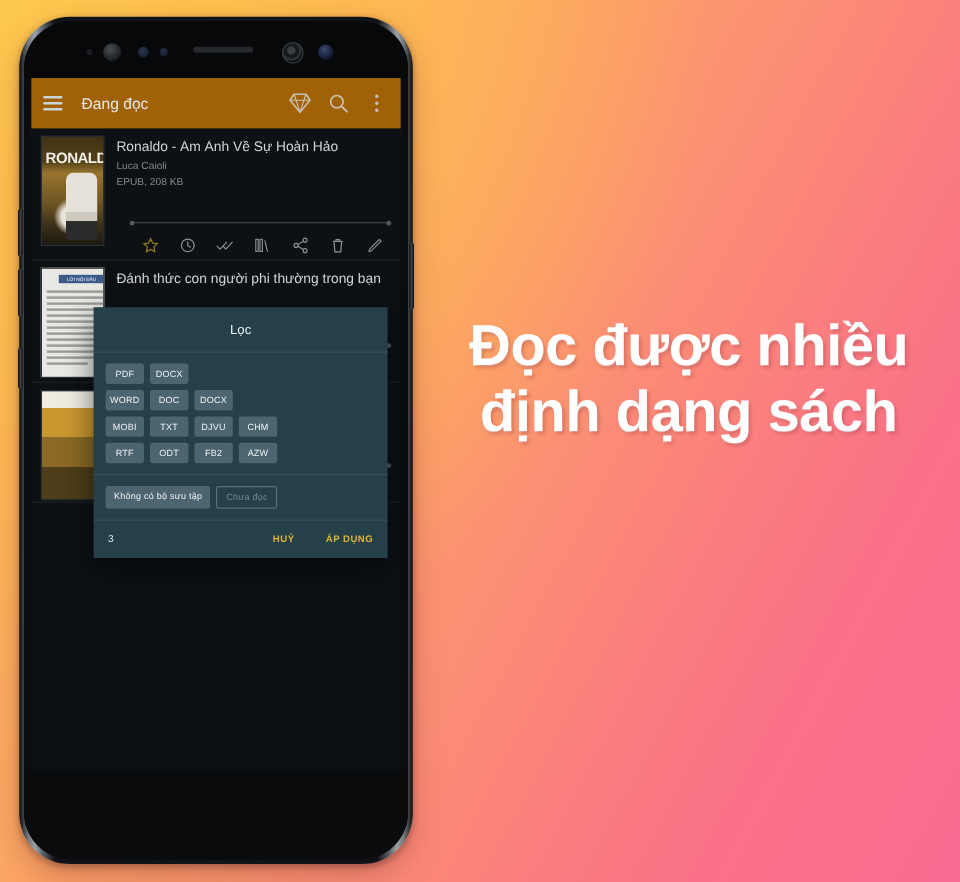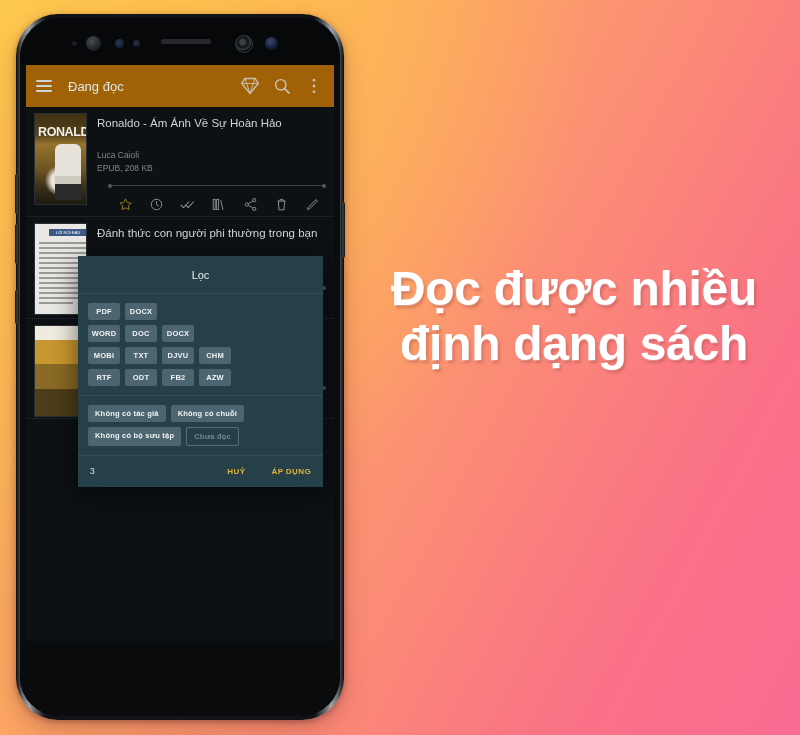--- a/index.html
+++ b/index.html
@@ -104,21 +104,21 @@
   #appbar .hamb i { display:block; height:2px; background:#c9d4d6; border-radius:1px;}
   #appbar-title { color: #dfe7e8; font-size: 13px; flex: 1; }
   .abicon { width: 20px; height: 20px; margin-left: 12px; opacity: .82; }
 
   
   #booklist { position: relative; filter: blur(0.5px); }
   .book-row { display: flex; padding: 6px 8px 4px 8px; border-bottom: 1px solid #1b2226; position: relative; }
   .book-cover { width: 53px; height: 92px; flex: none; border: 1px solid #2a3136; background:#1b1f22; overflow:hidden; position: relative;}
   .book-meta { padding-left: 10px; flex: 1; min-width: 0; }
   .book-title { color: #cfd6d8; font-size: 11.5px; margin-top: 4px; white-space: nowrap; overflow: hidden;}
-  .book-author { color: #7d888c; font-size: 8.5px; margin-top: 21px;}
+  .book-author { color: #7d888c; font-size: 8.5px; margin-top: 4px;}
   .book-format { color: #7d888c; font-size: 8.5px; margin-top: 3px;}
   .progress-line { position:absolute; left: 84px; right: 10px; bottom: 30px; height: 1px; background: #3a4347;}
   .progress-line:before { content:""; position:absolute; left:-2px; top:-1.5px; width:4px; height:4px; border-radius:50%; background:#51595d;}
   .progress-line:after  { content:""; position:absolute; right:-2px; top:-1.5px; width:4px; height:4px; border-radius:50%; background:#51595d;}
   .book-actions { position:absolute; left: 84px; right: 6px; bottom: 4px; display:flex; justify-content:space-around; align-items:center;}
   .bicon { width: 15px; height: 15px; opacity:.72; }
 
   
   .cover-ronaldo {
     background:
@@ -162,21 +162,20 @@
   .chip-row:last-child { margin-bottom: 0; }
   .chip {
     background: #4c6570;
     color: #eef3f4;
     border-radius: 2px;
     padding: 4px 0;
     width: 32px;
     text-align: center;
     font-size: 7.5px;
     letter-spacing: .2px;
-    font-weight: bold;
   }
   .chip.wide { width: auto; padding-left: 7px; padding-right: 7px; }
   .chip.unselected {
     background: transparent;
     border: 1px solid #51707c;
     color: #6d8a95;
   }
   #dialog-footer {
     display: flex; align-items: center;
     padding: 10px 12px 11px 12px;
@@ -349,24 +348,20 @@
           <div class="chip-row">
             <div class="chip">RTF</div>
             <div class="chip">ODT</div>
             <div class="chip">FB2</div>
             <div class="chip">AZW</div>
           </div>
         </div>
 
         <div class="dlg-section">
           <div class="chip-row">
-            <div class="chip wide">Không có tác giả</div>
-            <div class="chip wide">Không có chuỗi</div>
-          </div>
-          <div class="chip-row">
             <div class="chip wide">Không có bộ sưu tập</div>
             <div class="chip wide unselected">Chưa đọc</div>
           </div>
         </div>
 
         <div id="dialog-footer">
           <div id="filter-count">3</div>
           <div class="dlg-btn">HUỶ</div>
           <div class="dlg-btn">ÁP DỤNG</div>
         </div>

